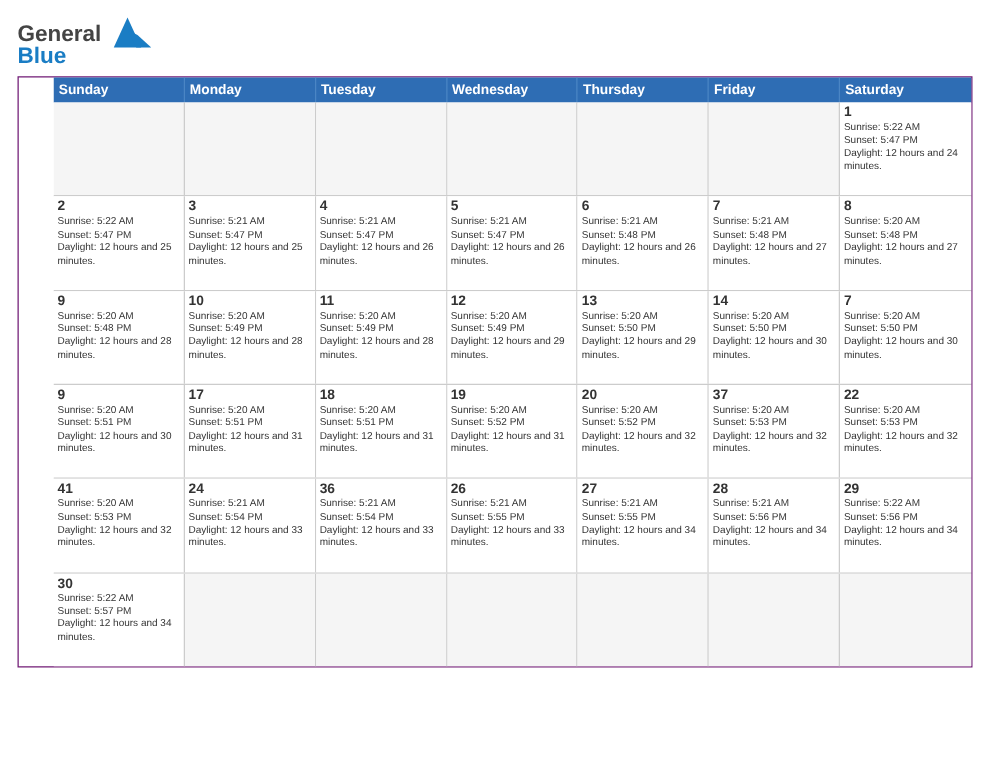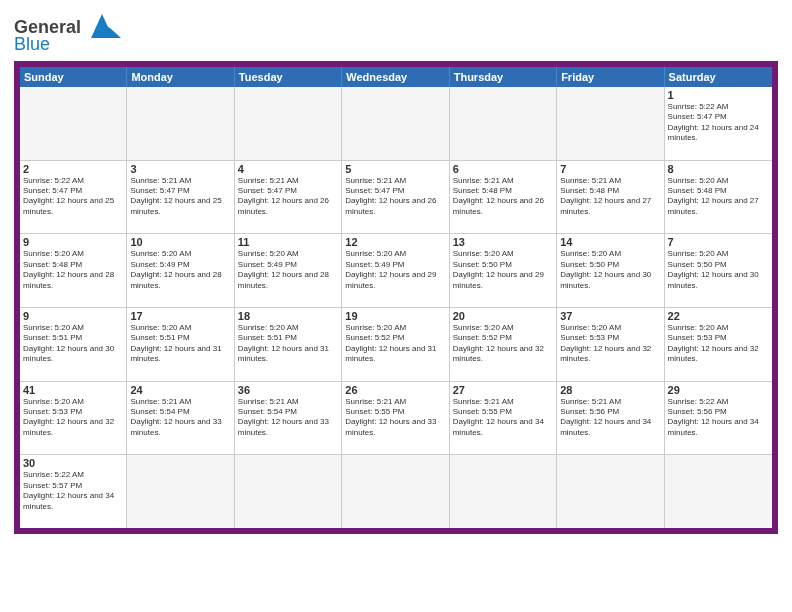--- a/index.html
+++ b/index.html
@@ -37,21 +37,22 @@
       color: #333;
     }
     .location {
       font-size: 15px;
       color: #555;
     }
     .calendar {
       flex: 1;
       display: flex;
       flex-direction: column;
-      border: 6px solid #701a75;
+      border: 1px solid #701a75;
+      padding-left: 28px;
     }
     .cal-header-row {
       display: grid;
       grid-template-columns: repeat(7, 1fr);
       background: #2e6db4;
     }
     .cal-header-cell {
       color: #fff;
       font-size: 11px;
       font-weight: bold;
@@ -103,21 +104,21 @@
   <div class="header">
     <div class="logo">
       <div style="display:flex;flex-direction:column;align-items:flex-start;">
         <div style="display:flex;align-items:center;">
           <span style="font-size:18px;font-weight:bold;color:#444;">General</span>
           <svg width="38" height="30" viewBox="0 0 38 30" style="margin-left:2px;margin-top:-4px;">
             <polygon points="8,28 19,4 30,28" fill="#1a7dc4"></polygon>
             <polygon points="19,14 26,28 38,28 27,18" fill="#1a7dc4"></polygon>
           </svg>
         </div>
-        <span style="font-size:18px;font-weight:normal;color:#1a7dc4;margin-top:-6px;margin-left:0px;">Blue</span>
+        <span style="font-size:18px;font-weight:bold;color:#1a7dc4;margin-top:-6px;margin-left:0px;">Blue</span>
       </div>
     </div>
     <div class="title-block">
       <div class="month-title"></div>
       <div class="location"></div>
     </div>
   </div>
 
   <div class="calendar">
     <div class="cal-header-row">

